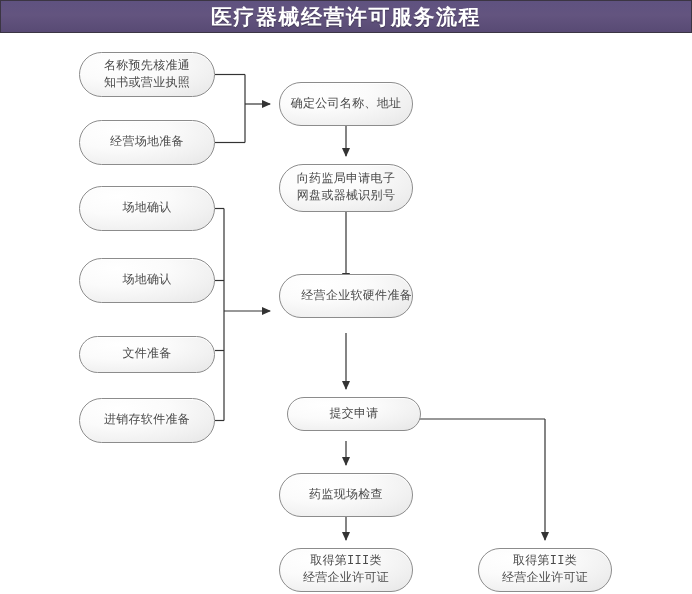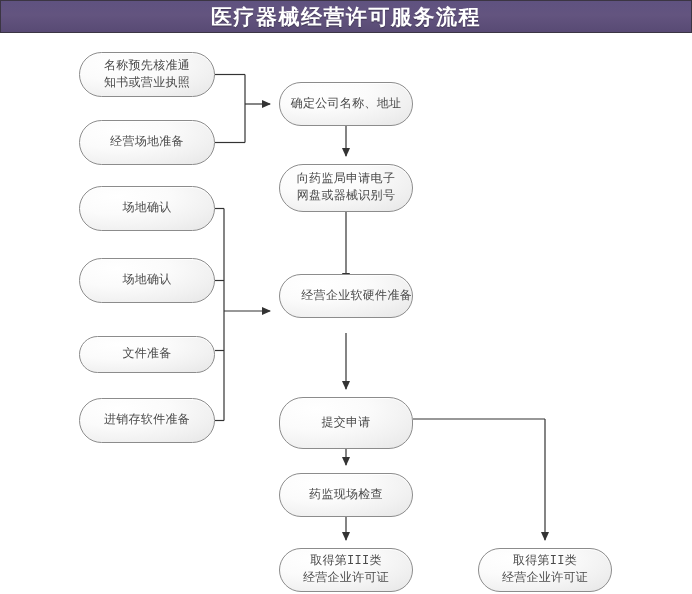--- a/index.html
+++ b/index.html
@@ -165,21 +165,21 @@
 
   <div class="node" style="left:279px; top:131px; width:134px; height:48px;text-align:center;">
     <span class="node-label">向药监局申请电子
 网盘或器械识别号</span>
   </div>
 
   <div class="node" style="left:279px; top:241px; width:134px; height:44px;justify-content:flex-end;">
     <span class="node-label">经营企业软硬件准备</span>
   </div>
 
-  <div class="node" style="left:279px; top:364px; width:134px; height:52px;">
+  <div class="node" style="left:287px; top:364px; width:134px; height:34px;">
     <span class="node-label">提交申请</span>
   </div>
 
   <div class="node" style="left:279px; top:440px; width:134px; height:44px;">
     <span class="node-label">药监现场检查</span>
   </div>
 
   <div class="node" style="left:279px; top:515px; width:134px; height:44px;">
     <span class="node-label">取得第III类
 经营企业许可证</span>

